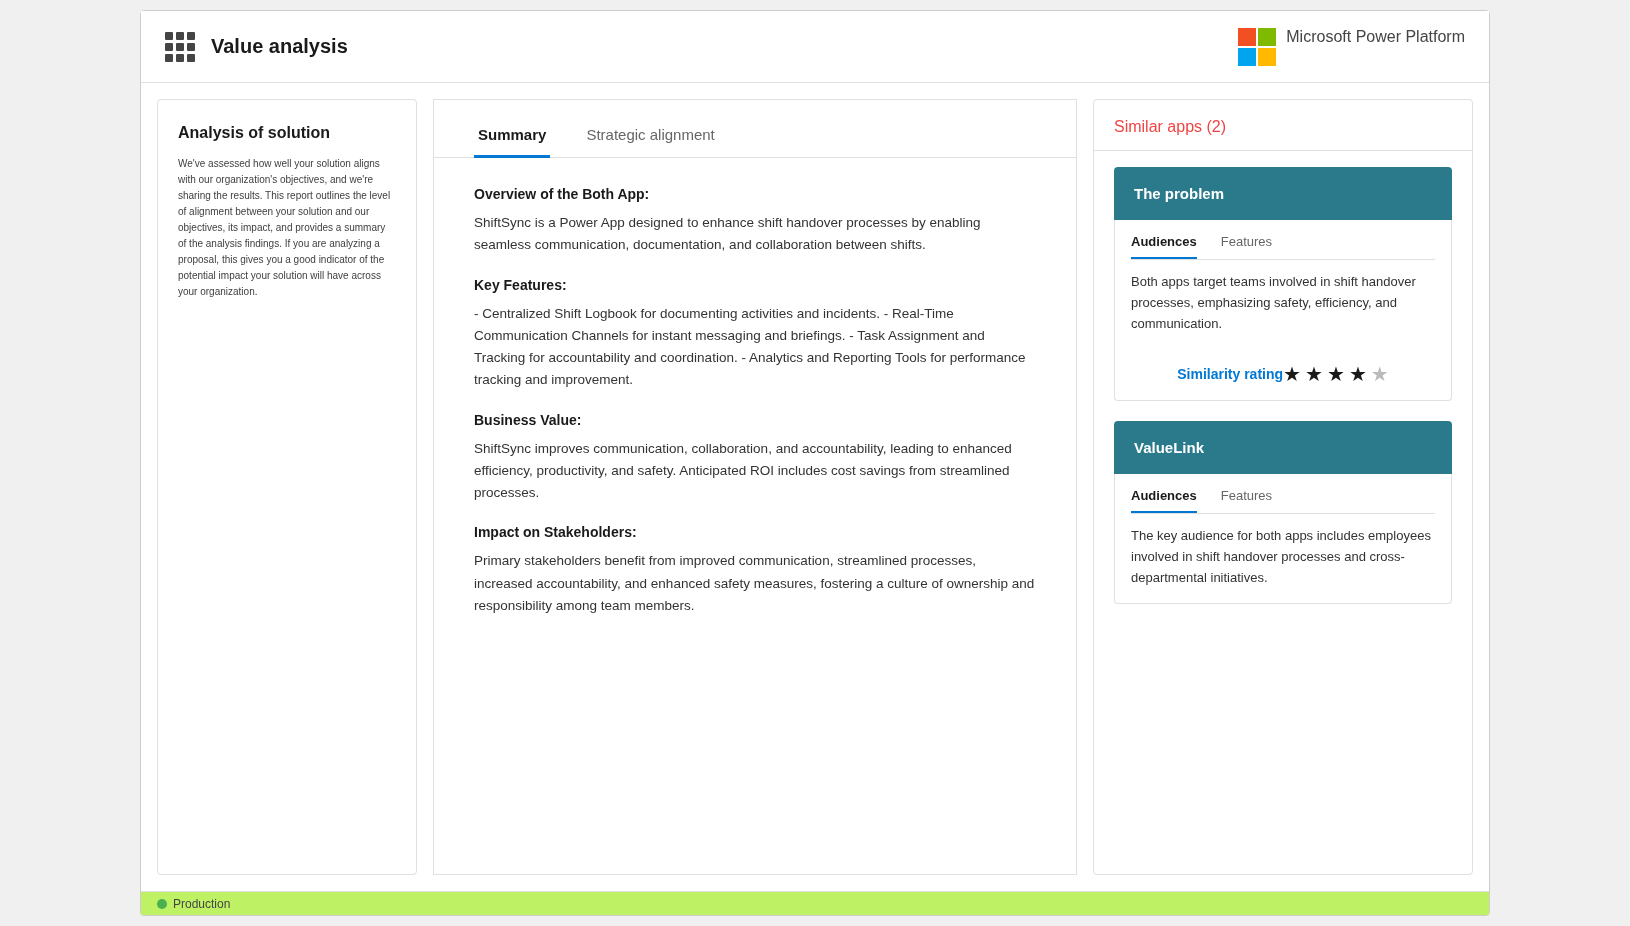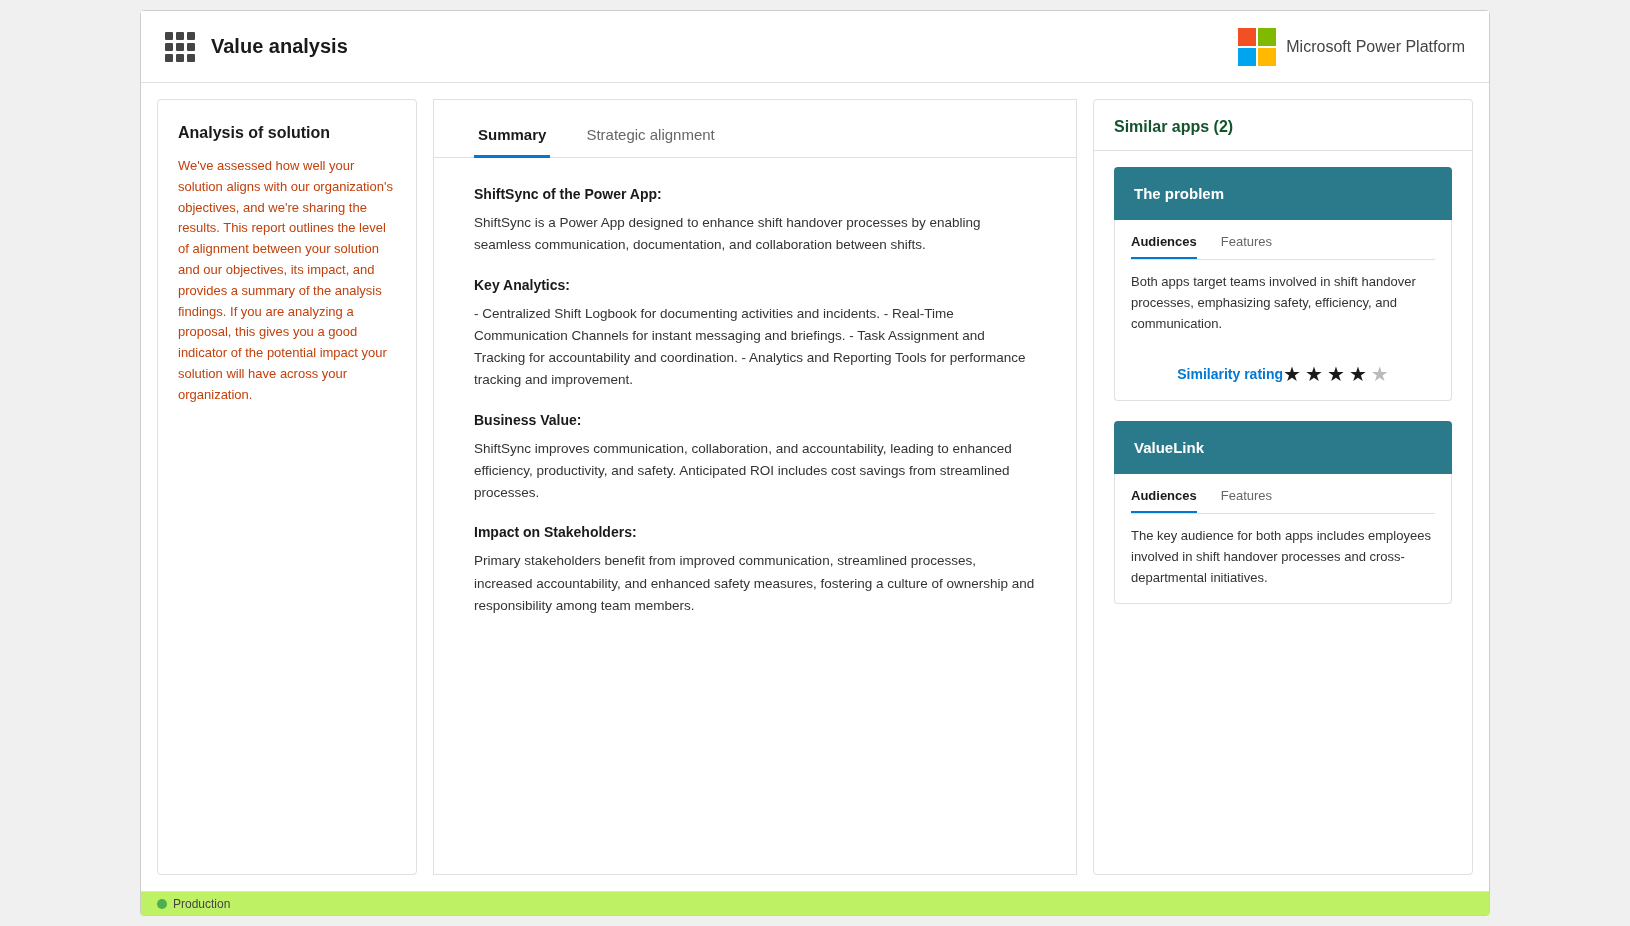--- a/index.html
+++ b/index.html
@@ -47,21 +47,20 @@
       background: #444;
       border-radius: 1px;
     }
     .header-title {
       font-size: 20px;
       font-weight: 600;
       color: #1a1a1a;
     }
     .header-right {
       display: flex;
-      align-items: center;
       gap: 10px;
     }
     .ms-logo {
       display: grid;
       grid-template-columns: repeat(2, 18px);
       grid-template-rows: repeat(2, 18px);
       gap: 2px;
     }
     .ms-sq-red { background: #f25022; }
     .ms-sq-green { background: #7fba00; }
@@ -89,22 +88,22 @@
       border-radius: 4px;
       padding: 24px 20px;
     }
     .left-panel-title {
       font-size: 16px;
       font-weight: 600;
       color: #1a1a1a;
       margin-bottom: 14px;
     }
     .left-panel-text {
-      font-size: 13px;
-      color: #c2410c;
+      font-size: 10px;
+      color: #404040;
       line-height: 1.6;
     }
     
     .center-panel {
       flex: 1;
       background: #fff;
       border: 1px solid #e0e0e0;
       border-radius: 0;
       display: flex;
       flex-direction: column;
@@ -157,22 +156,22 @@
       display: flex;
       flex-direction: column;
       overflow: hidden;
     }
     .right-panel-header {
       padding: 18px 20px 14px;
       border-bottom: 1px solid #e0e0e0;
     }
     .right-panel-title {
       font-size: 16px;
-      font-weight: 700;
-      color: #14532d;
+      font-weight: 400;
+      color: #ef4444;
     }
     .right-panel-body {
       flex: 1;
       overflow-y: auto;
       padding: 16px 20px;
     }
     
     .right-panel-body::-webkit-scrollbar {
       width: 8px;
     }
@@ -307,24 +306,24 @@
       <div class="left-panel-title">Analysis of solution</div>
       <div class="left-panel-text">We've assessed how well your solution aligns with our organization's objectives, and we're sharing the results. This report outlines the level of alignment between your solution and our objectives, its impact, and provides a summary of the analysis findings. If you are analyzing a proposal, this gives you a good indicator of the potential impact your solution will have across your organization.</div>
     </div>
 
     <div class="center-panel">
       <div class="tabs-bar">
         <div class="tab-item active">Summary</div>
         <div class="tab-item">Strategic alignment</div>
       </div>
       <div class="center-content">
-        <div class="section-heading">ShiftSync of the Power App:</div>
+        <div class="section-heading">Overview of the Both App:</div>
         <div class="section-text">ShiftSync is a Power App designed to enhance shift handover processes by enabling seamless communication, documentation, and collaboration between shifts.</div>
 
-        <div class="section-heading">Key Analytics:</div>
+        <div class="section-heading">Key Features:</div>
         <div class="section-text">- Centralized Shift Logbook for documenting activities and incidents. - Real-Time Communication Channels for instant messaging and briefings. - Task Assignment and Tracking for accountability and coordination. - Analytics and Reporting Tools for performance tracking and improvement.</div>
 
         <div class="section-heading">Business Value:</div>
         <div class="section-text">ShiftSync improves communication, collaboration, and accountability, leading to enhanced efficiency, productivity, and safety. Anticipated ROI includes cost savings from streamlined processes.</div>
 
         <div class="section-heading">Impact on Stakeholders:</div>
         <div class="section-text">Primary stakeholders benefit from improved communication, streamlined processes, increased accountability, and enhanced safety measures, fostering a culture of ownership and responsibility among team members.</div>
       </div>
     </div>
 

